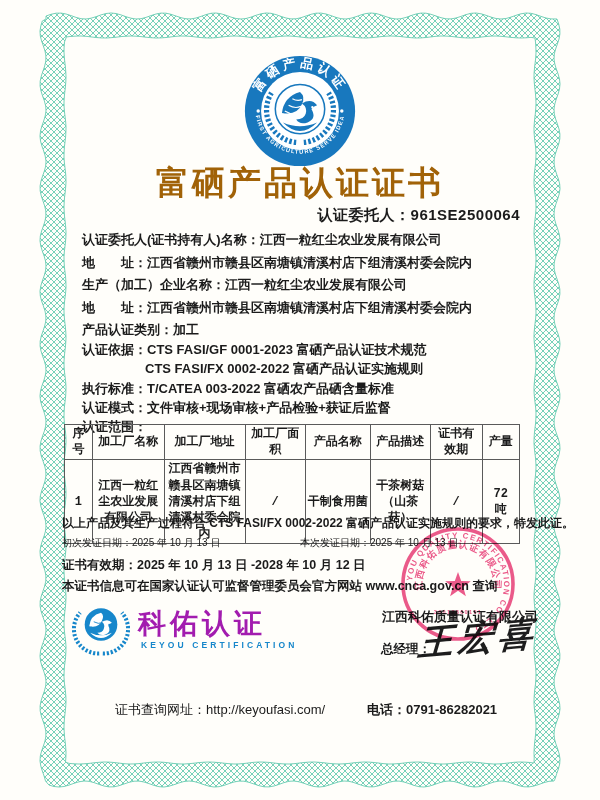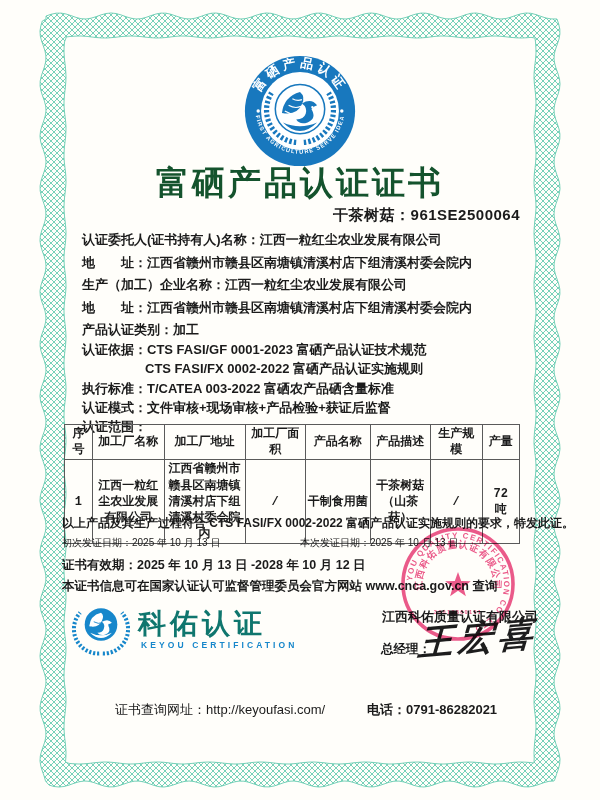--- a/index.html
+++ b/index.html
@@ -8,21 +8,21 @@
     background:#fffefa; overflow:hidden;
     font-family:"Liberation Sans","DejaVu Sans",sans-serif;
     color:#1b1b1b;
   }
   #border-svg{position:absolute; inset:0; pointer-events:none;}
   .content{position:absolute; left:62px; top:0; width:476px; height:800px;}
 
   .emblem{position:absolute; left:50%; top:54px; transform:translateX(-50%);}
   .cert-title{
     position:absolute; top:161px; left:0; width:100%; text-align:center;
-    font-size:33px; font-weight:bold; letter-spacing:3px; color:#14532d;
+    font-size:33px; font-weight:bold; letter-spacing:3px; color:#a16207;
   }
   .cert-no{
     position:absolute; top:206px; right:18px;
     font-size:15px; font-weight:bold; letter-spacing:.5px;
   }
   .info{position:absolute; top:231px; left:0; width:100%;}
   .info-line{height:22.6px; font-size:13px; font-weight:bold; white-space:nowrap;margin-left:20px;}
   .info-line.tight{height:19.4px;}
   .info-line.cont{padding-left:63px;}
 
@@ -105,21 +105,21 @@
       <path d="M62,52 q10,-6 16,2 q-4,1 -6,4 q6,10 -4,14 q-8,3 -12,-3 q8,0 10,-6 q2,-7 -4,-11 Z" fill="#1878be"></path>
       <circle cx="73" cy="56" r="1.2" fill="#ffffff"></circle>
       <path d="M42,72 q18,8 36,0 q-9,9 -18,9 q-9,0 -18,-9 Z" fill="#1878be"></path>
     </g>
   </svg>
 
   <div class="content">
 
     <div class="cert-title">富硒产品认证证书</div>
 
-    <div class="cert-no"><span>干茶树菇：</span><span>961SE2500064</span></div>
+    <div class="cert-no"><span>认证委托人：</span><span>961SE2500064</span></div>
 
     <div class="info">
       <div class="info-line"><span>认证委托人(证书持有人)名称：</span><span>江西一粒红尘农业发展有限公司</span></div>
       <div class="info-line"><span>地　　址：</span><span>江西省赣州市赣县区南塘镇清溪村店下组清溪村委会院内</span></div>
       <div class="info-line"><span>生产（加工）企业名称：</span><span>江西一粒红尘农业发展有限公司</span></div>
       <div class="info-line"><span>地　　址：</span><span>江西省赣州市赣县区南塘镇清溪村店下组清溪村委会院内</span></div>
       <div class="info-line tight"><span>产品认证类别：</span><span>加工</span></div>
       <div class="info-line tight"><span>认证依据：</span><span>CTS FASI/GF 0001-2023 富硒产品认证技术规范</span></div>
       <div class="info-line tight cont"><span>CTS FASI/FX 0002-2022 富硒产品认证实施规则</span></div>
       <div class="info-line tight"><span>执行标准：</span><span>T/CATEA 003-2022 富硒农产品硒含量标准</span></div>
@@ -139,21 +139,21 @@
           <col style="width:8.2%">
       </colgroup>
       <tbody>
           <tr>
         <th>序号</th>
         <th>加工厂名称</th>
         <th>加工厂地址</th>
         <th>加工厂面积</th>
         <th>产品名称</th>
         <th>产品描述</th>
-        <th>生产规模</th>
+        <th>证书有效期</th>
         <th>产量</th>
       </tr>
       <tr>
         <td>1</td>
         <td>江西一粒红尘农业发展有限公司</td>
         <td>江西省赣州市赣县区南塘镇清溪村店下组清溪村委会院内</td>
         <td>/</td>
         <td>干制食用菌</td>
         <td>干茶树菇（山茶菇）</td>
         <td>/</td>
@@ -176,21 +176,21 @@
       <svg class="mark" width="58" height="58" viewBox="0 0 64 64">
         <path d="M30,59 A27,27 0 0 1 9,14" fill="none" stroke="#1787cb" stroke-width="4.5" stroke-dasharray="2.4 2"></path>
         <path d="M34,59 A27,27 0 0 0 55,14" fill="none" stroke="#1787cb" stroke-width="4.5" stroke-dasharray="2.4 2"></path>
         <circle cx="32" cy="27" r="18" fill="#1787cb"></circle>
         <path d="M32,14 q-12,3 -13,15 q11,2 14,-6 q3,-6 -1,-9 Z" fill="#ffffff"></path>
         <path d="M21,30 q6,3 12,1 M24,24 q5,3 10,1" stroke="#1787cb" stroke-width="1" fill="none"></path>
         <path d="M33,24 q7,-4 11,1 q-3,1 -4,3 q4,7 -3,10 q-6,2 -9,-2 q6,0 7,-4 q2,-5 -2,-8 Z" fill="#ffffff"></path>
         <circle cx="41" cy="27" r="0.9" fill="#1787cb"></circle>
         <path d="M20,36 q12,6 24,0 q-6,6 -12,6 q-6,0 -12,-6 Z" fill="#ffffff"></path>
       </svg>
-      <div class="keyou-cn" style="color:#0f766e">科佑认证</div>
+      <div class="keyou-cn" style="color:#a21caf">科佑认证</div>
       <div class="keyou-en" style="color:#1787cb">KEYOU  CERTIFICATION</div>
     </div>
 
     <div class="issuer-company">江西科佑质量认证有限公司</div>
     <div class="signer-label">总经理：</div>
     <div class="signature">王宏喜</div>
 
     <svg class="seal" width="120" height="120" viewBox="0 0 120 120">
       <defs>
         <path id="sealArcEn" d="M60,60 m-46,0 a46,46 0 1,1 92,0 a46,46 0 1,1 -92,0"></path>

